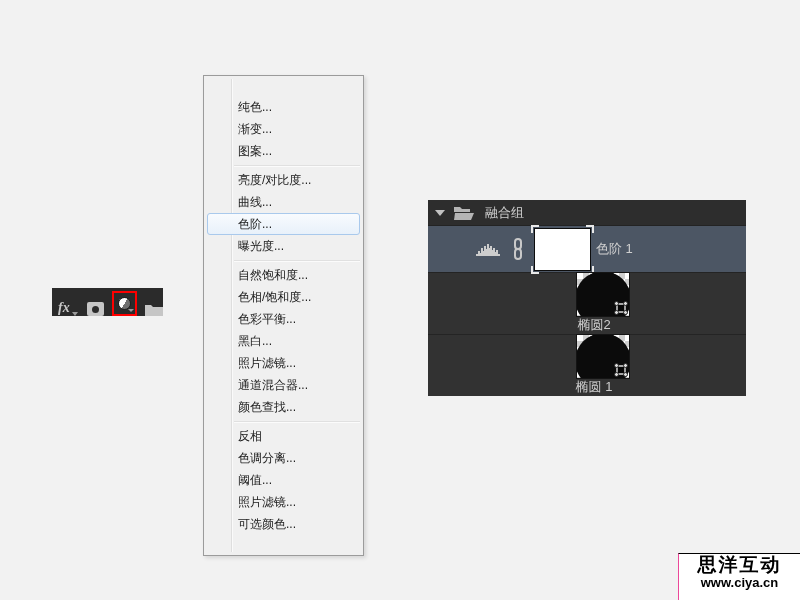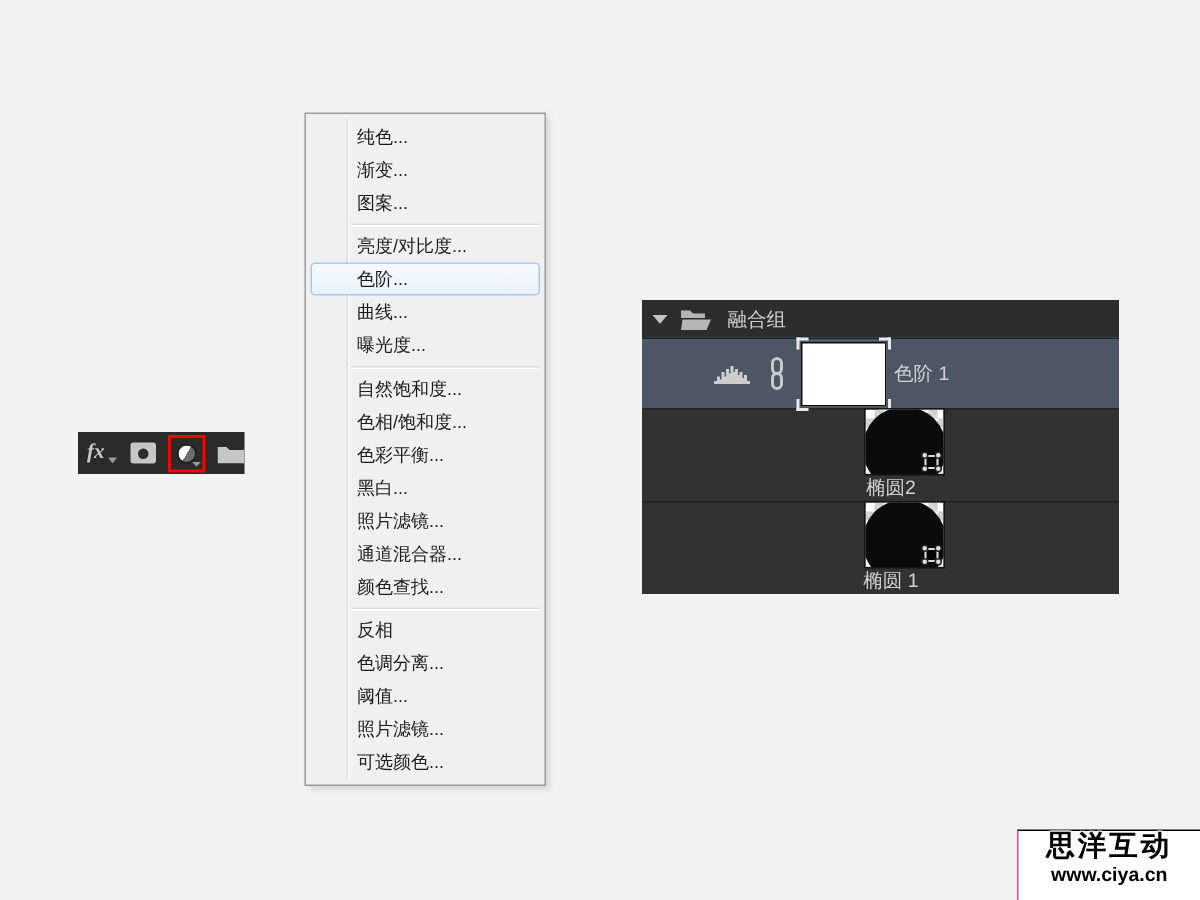--- a/index.html
+++ b/index.html
@@ -10,21 +10,21 @@
     font-family:"Liberation Sans", sans-serif;
     overflow:hidden;
   }
 
   
   .menu {
     position:absolute; left:203px; top:75px; width:161px;
     background:#f0f0f0;
     border:1px solid #9b9b9b;
     box-shadow:2px 2px 4px rgba(0,0,0,.12);
-    padding:4px 0;
+    padding:20px 0;
     z-index:5;
   }
   .menu::before {
     content:""; position:absolute; left:27px; top:3px; bottom:3px; width:1px;
     background:#dedede; box-shadow:1px 0 0 #fafafa;
   }
   .mi {
     position:relative; z-index:0;
     height:22px; line-height:22px;
     padding-left:34px;
@@ -39,21 +39,21 @@
   }
   .menu-sep {
     height:1px; background:#e0e0e0; box-shadow:0 1px 0 #fbfbfb;
     margin:3px 3px 3px 30px;
   }
 
   
   .fxbar {
     position:absolute; left:52px; top:288px; width:111px; height:28px;
     background:#2b2b2b;
-    display:flex; align-items:center;
+    display:flex; align-items:flex-end;
   }
   .fx-label {
     font-family:"Liberation Serif", serif;
     font-style:italic; font-weight:bold;
     font-size:14px; color:#c8c8c8;
     margin-left:6px;
   }
   .fx-caret {
     width:0; height:0; margin:10px 0 0 2px;
     border-left:3px solid transparent; border-right:3px solid transparent;
@@ -145,22 +145,22 @@
 </style>
 </head>
 <body>
 
 <div class="menu">
   <div class="mi">纯色...</div>
   <div class="mi">渐变...</div>
   <div class="mi">图案...</div>
   <div class="menu-sep"></div>
   <div class="mi">亮度/对比度...</div>
+  <div class="mi">曲线...</div>
   <div class="mi selected">色阶...</div>
-  <div class="mi">曲线...</div>
   <div class="mi">曝光度...</div>
   <div class="menu-sep"></div>
   <div class="mi">自然饱和度...</div>
   <div class="mi">色相/饱和度...</div>
   <div class="mi">色彩平衡...</div>
   <div class="mi">黑白...</div>
   <div class="mi">照片滤镜...</div>
   <div class="mi">通道混合器...</div>
   <div class="mi">颜色查找...</div>
   <div class="menu-sep"></div>

